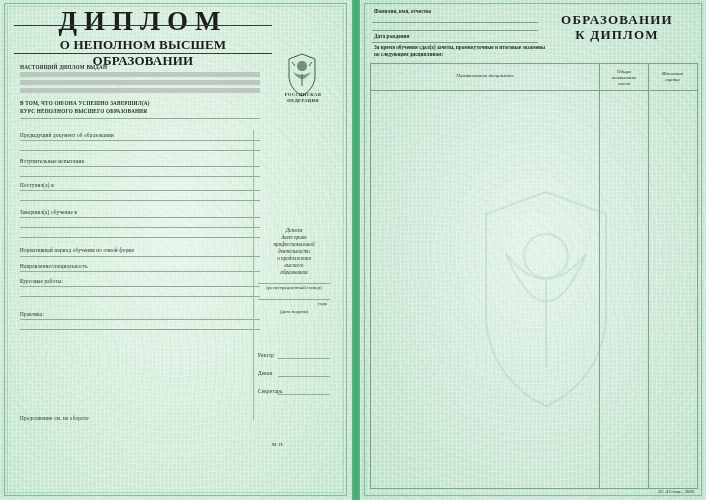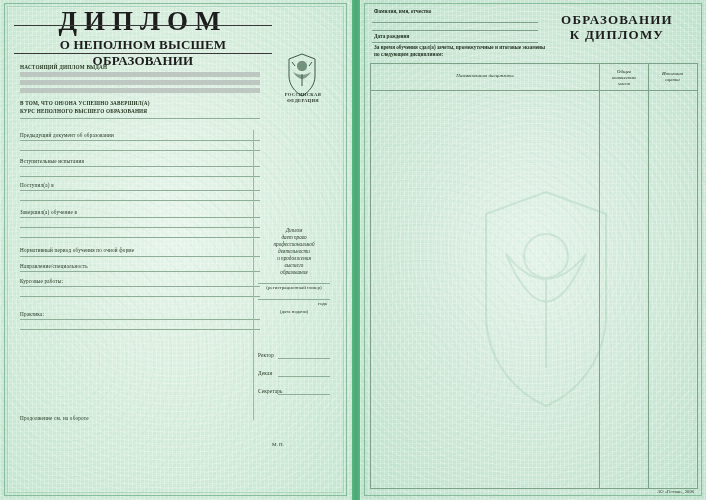--- a/index.html
+++ b/index.html
@@ -256,21 +256,21 @@
   </div>
 
   <div class="gutter"></div>
 
   <div class="sheet-right">
     <div class="guilloche"></div>
     <div class="border-right"></div>
 
     <div class="app-title">
       <span>ОБРАЗОВАНИИ</span><br>
-      <span>К ДИПЛОМУ</span>
+      <span>К ДИПЛОМ</span>
     </div>
 
     <div class="rlbl" style="left:14px;top:8px;">Фамилия, имя, отчество</div>
     <div class="rline" style="left:12px;top:22px;width:166px;"></div>
     <div class="rline" style="left:12px;top:30px;width:166px;"></div>
 
     <div class="rlbl" style="left:14px;top:33px;">Дата рождения</div>
     <div class="rline" style="left:12px;top:42px;width:166px;"></div>
 
     <div class="rlbl" style="left:14px;top:44px;">За время обучения сдал(а) зачеты, промежуточные и итоговые экзамены</div>

